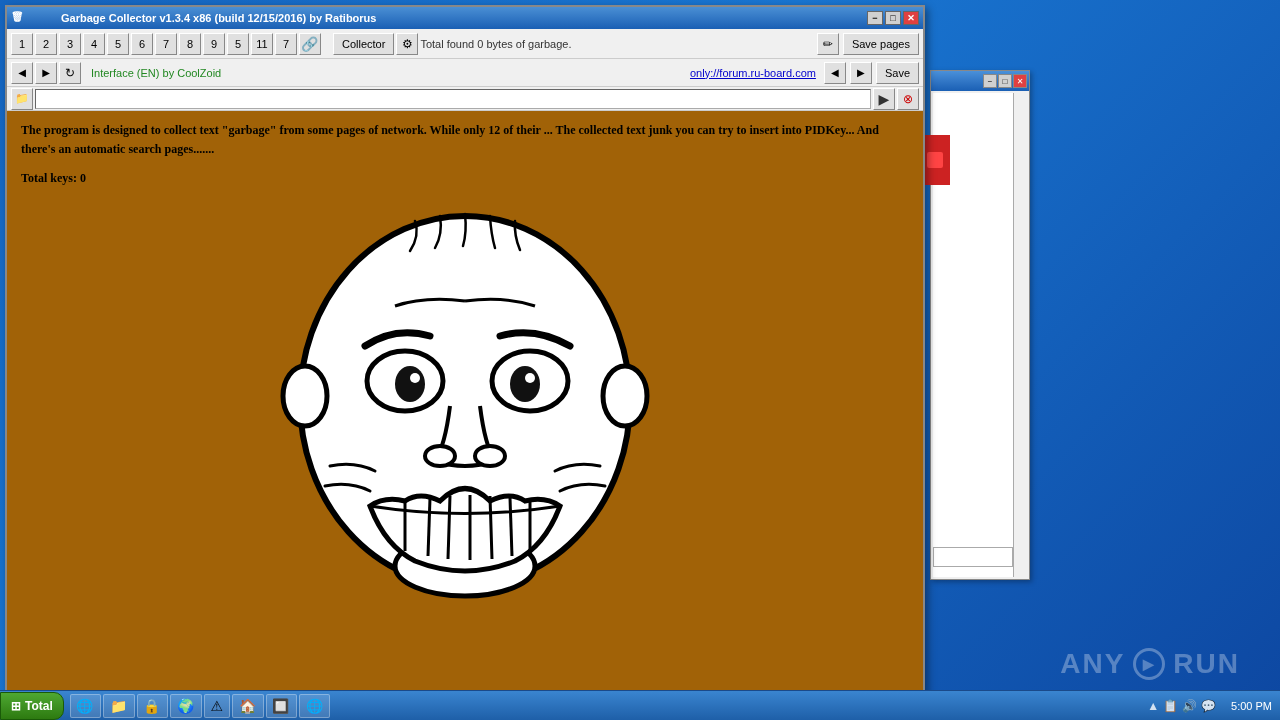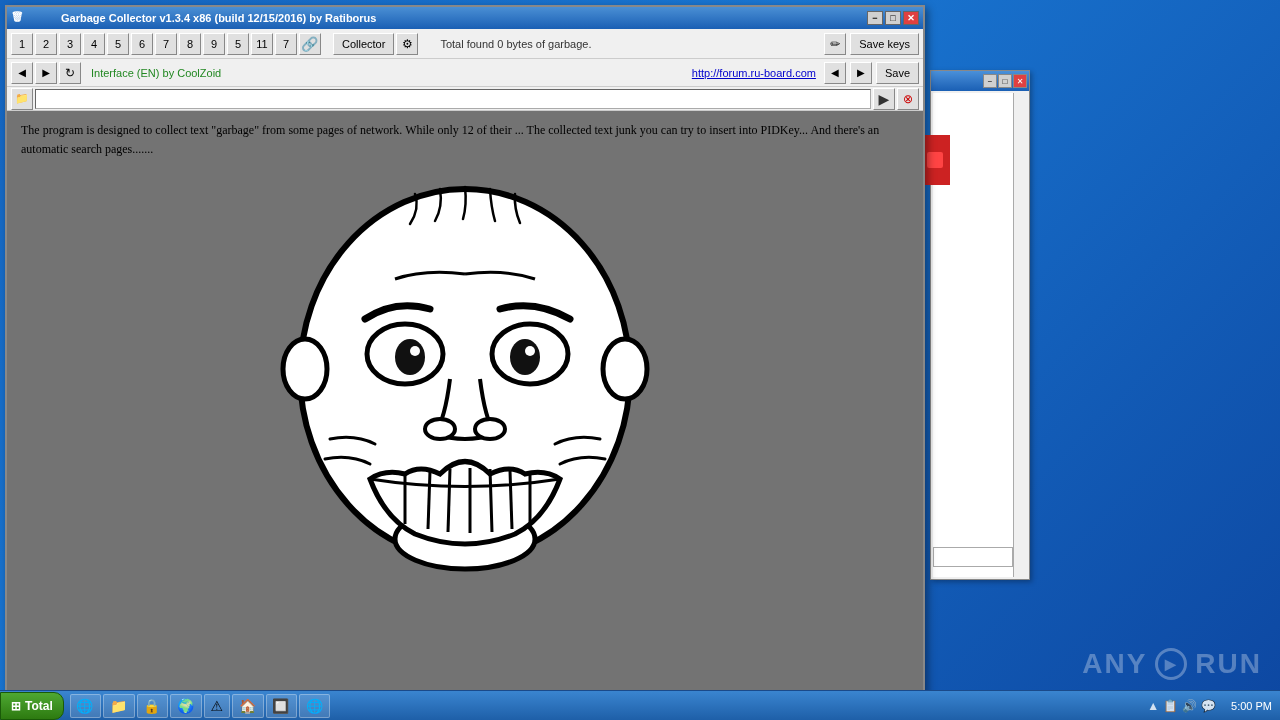--- a/index.html
+++ b/index.html
@@ -17,21 +17,21 @@
       position: absolute;
       width: 1280px;
       height: 720px;
       background: linear-gradient(135deg, #1565c0 0%, #1976d2 40%, #0d47a1 100%);
     }
 
     
     .anyrun-watermark {
       position: absolute;
       bottom: 40px;
-      right: 18px;
+      right: 40px;
       color: rgba(255,255,255,0.3);
       font-size: 28px;
       font-weight: bold;
       letter-spacing: 2px;
       display: flex;
       align-items: center;
       gap: 8px;
     }
     .anyrun-play {
       width: 32px;
@@ -225,21 +225,20 @@
       border: 1px solid #888;
       border-top-color: #fff;
       border-left-color: #fff;
       font-size: 12px;
       display: flex;
       align-items: center;
       justify-content: center;
       cursor: pointer;
     }
     .toolbar-info {
-      margin-left: 20px;
       font-size: 11px;
       color: #333;
     }
     .toolbar-right {
       margin-left: auto;
       display: flex;
       align-items: center;
       gap: 4px;
     }
     .clear-btn {
@@ -356,25 +355,26 @@
       background: #f0f0f0;
       border-bottom: 1px solid #ccc;
       display: flex;
       align-items: center;
       padding: 2px 4px;
       gap: 2px;
     }
 
     
     .content-area {
-      background: #737373;
+      background: #a16207;
       height: calc(100% - 22px - 30px - 28px - 24px - 1px);
       overflow-y: auto;
       padding: 10px 14px;
       position: relative;
+      font-weight: bold;
     }
     .content-text {
       font-size: 12px;
       color: #000;
       line-height: 1.6;
       font-family: 'Times New Roman', serif;
     }
     .total-keys {
       margin-top: 12px;
       font-size: 12px;
@@ -512,46 +512,47 @@
     <div class="num-btn">5</div>
     <div class="num-btn">11</div>
     <div class="num-btn">7</div>
     <div class="link-btn">🔗</div>
     <div class="toolbar-sep"></div>
     <button class="autosearch-btn">Collector</button>
     <div class="settings-btn">⚙</div>
     <span class="toolbar-info">Total found 0 bytes of garbage.</span>
     <div class="toolbar-right">
       <div class="clear-btn">✏</div>
-      <button class="save-keys-btn">Save keys</button>
+      <button class="save-keys-btn">Save pages</button>
     </div>
   </div>
 
   <div class="toolbar2">
     <div class="nav-btn" style="font-size:10px;">◀</div>
     <div class="nav-btn" style="font-size:10px;">▶</div>
     <div class="nav-btn" style="font-size:12px;">↻</div>
     <span class="interface-label">Interface (EN) by CoolZoid</span>
     <div style="margin-left:auto; display:flex; align-items:center; gap:4px;">
-      <a class="url-link">http://forum.ru-board.com</a>
+      <a class="url-link">only://forum.ru-board.com</a>
       <div class="nav-btn" style="font-size:10px;">◀</div>
       <div class="nav-btn" style="font-size:10px;">▶</div>
       <button class="copy-btn">Save</button>
     </div>
   </div>
 
   <div class="addrbar-row">
     <div class="nav-btn" style="font-size:11px;">📁</div>
     <input class="url-bar" type="text" value="" placeholder="" style="">
     <div class="go-btn">▶</div>
     <div class="stop-btn">⊗</div>
   </div>
 
   <div class="content-area">
     <p class="content-text">The program is designed to collect text "garbage" from some pages of network. While only 12 of their ... The collected text junk you can try to insert into PIDKey... And there's an automatic search pages.......</p>
+    <p class="total-keys">Total keys: 0</p>
 
     <div class="troll-container">
       <svg width="380" height="400" viewBox="0 0 380 400" xmlns="http://www.w3.org/2000/svg">
 
         <ellipse cx="190" cy="195" rx="165" ry="185" fill="white" stroke="black" stroke-width="6"></ellipse>
 
         <ellipse cx="190" cy="360" rx="70" ry="30" fill="white" stroke="black" stroke-width="5"></ellipse>
 
         <ellipse cx="30" cy="190" rx="22" ry="30" fill="white" stroke="black" stroke-width="5"></ellipse>
 

